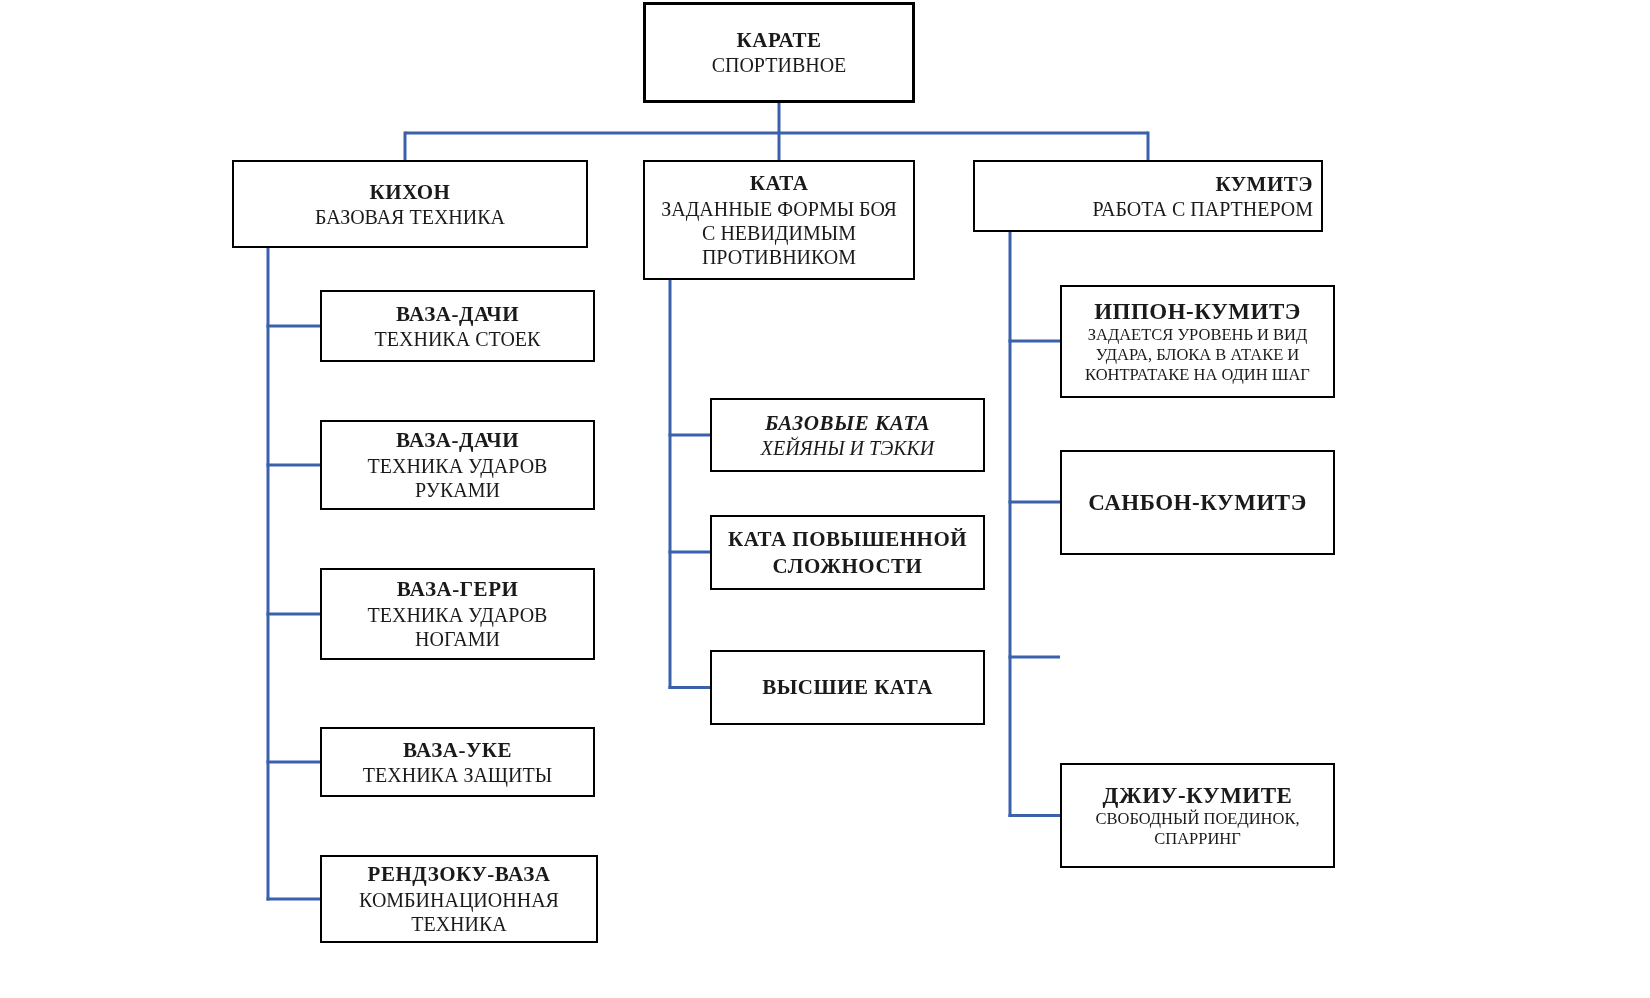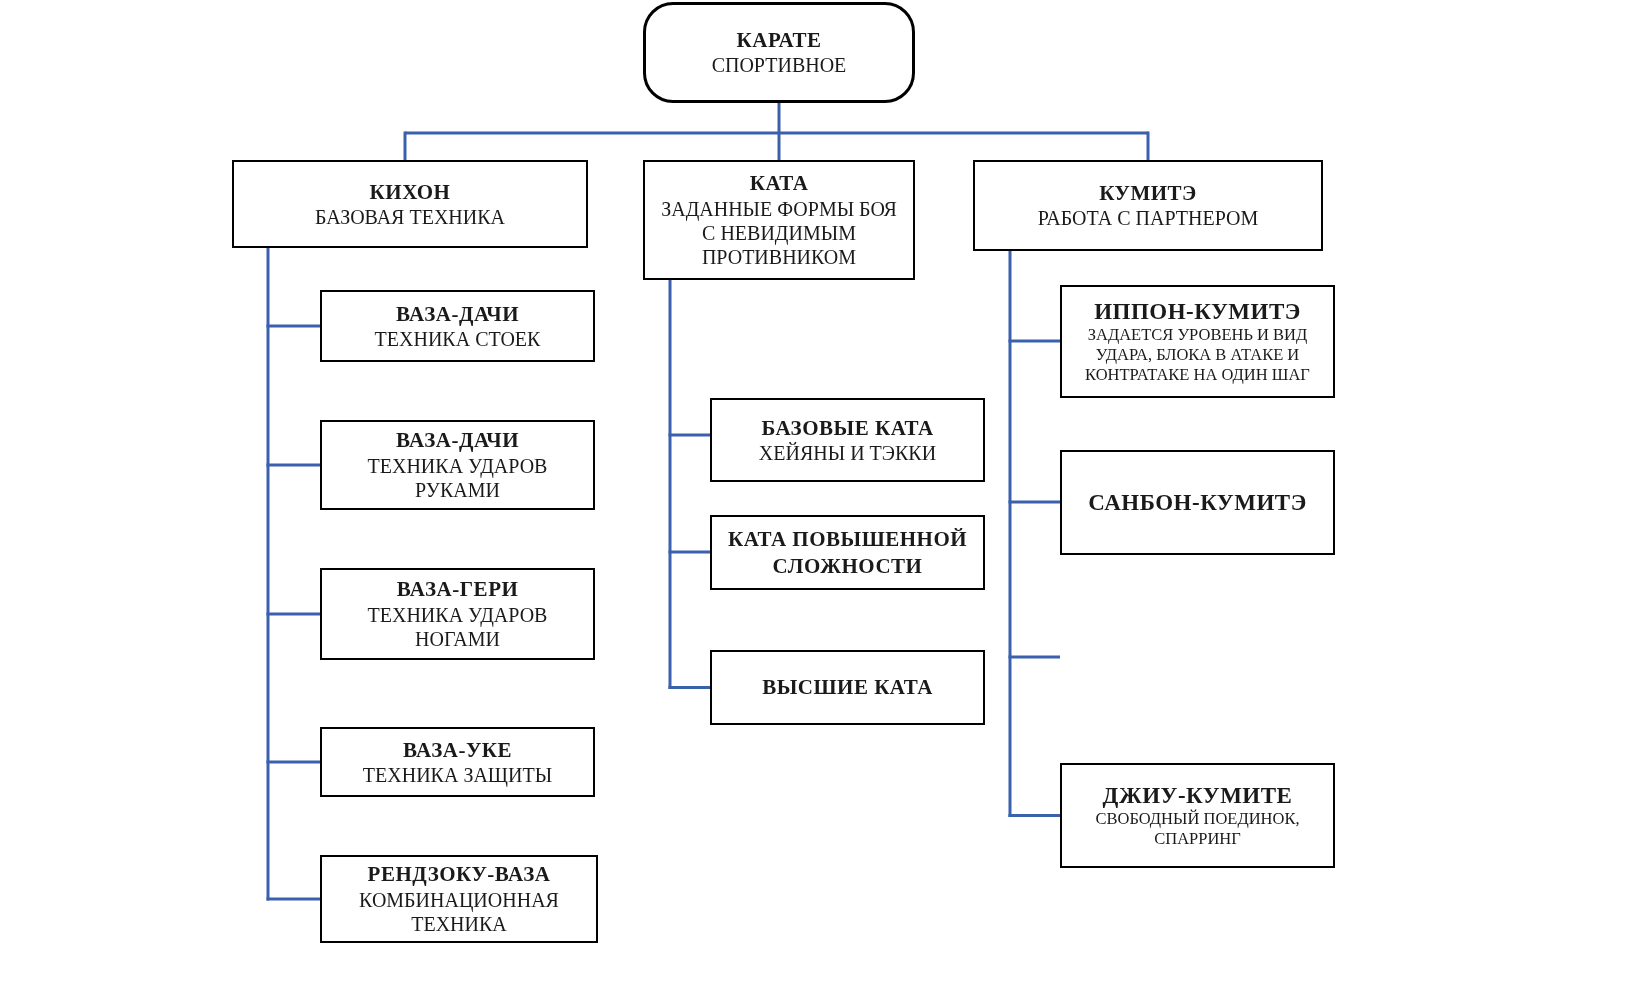--- a/index.html
+++ b/index.html
@@ -24,32 +24,32 @@
     padding: 4px 8px;
     color: #1a1a1a;
   }
   .node-title { font-weight: bold; font-size: 21px; line-height: 1.25; letter-spacing: 0.5px; }
   .node-sub { font-size: 20px; line-height: 1.22; }
   .node.small .node-title { font-size: 23px; line-height: 1.2; }
   .node.small .node-sub { font-size: 16.5px; line-height: 1.22; }
   .node.root { border-width: 3px; }
 
   
-  .pos-root    { left: 643px; top: 2px;   width: 272px; height: 101px; border-radius: 30px; }
+  .pos-root    { left: 643px; top: 2px;   width: 272px; height: 101px; }
   .pos-kihon   { left: 232px; top: 160px; width: 356px; height: 88px; }
   .pos-kata    { left: 643px; top: 160px; width: 272px; height: 120px; }
-  .pos-kumite  { left: 973px; top: 160px; width: 350px; height: 91px; }
+  .pos-kumite  { left: 973px; top: 160px; width: 350px; height: 72px; align-items: flex-end; }
 
   .pos-k1 { left: 320px; top: 290px; width: 275px; height: 72px; }
   .pos-k2 { left: 320px; top: 420px; width: 275px; height: 90px; }
   .pos-k3 { left: 320px; top: 568px; width: 275px; height: 92px; }
   .pos-k4 { left: 320px; top: 727px; width: 275px; height: 70px; }
   .pos-k5 { left: 320px; top: 855px; width: 278px; height: 88px; }
 
-  .pos-t1 { left: 710px; top: 398px; width: 275px; height: 84px; }
+  .pos-t1 { left: 710px; top: 398px; width: 275px; height: 74px; font-style: italic; }
   .pos-t2 { left: 710px; top: 515px; width: 275px; height: 75px; }
   .pos-t3 { left: 710px; top: 650px; width: 275px; height: 75px; padding-left: 8px; }
 
   .pos-u1 { left: 1060px; top: 285px; width: 275px; height: 113px; }
   .pos-u2 { left: 1060px; top: 450px; width: 275px; height: 105px; }
   .pos-u3 { left: 1060px; top: 605px; width: 275px; height: 105px; }
   .pos-u4 { left: 1060px; top: 763px; width: 275px; height: 105px; }
 </style>
 </head>
 <body>

